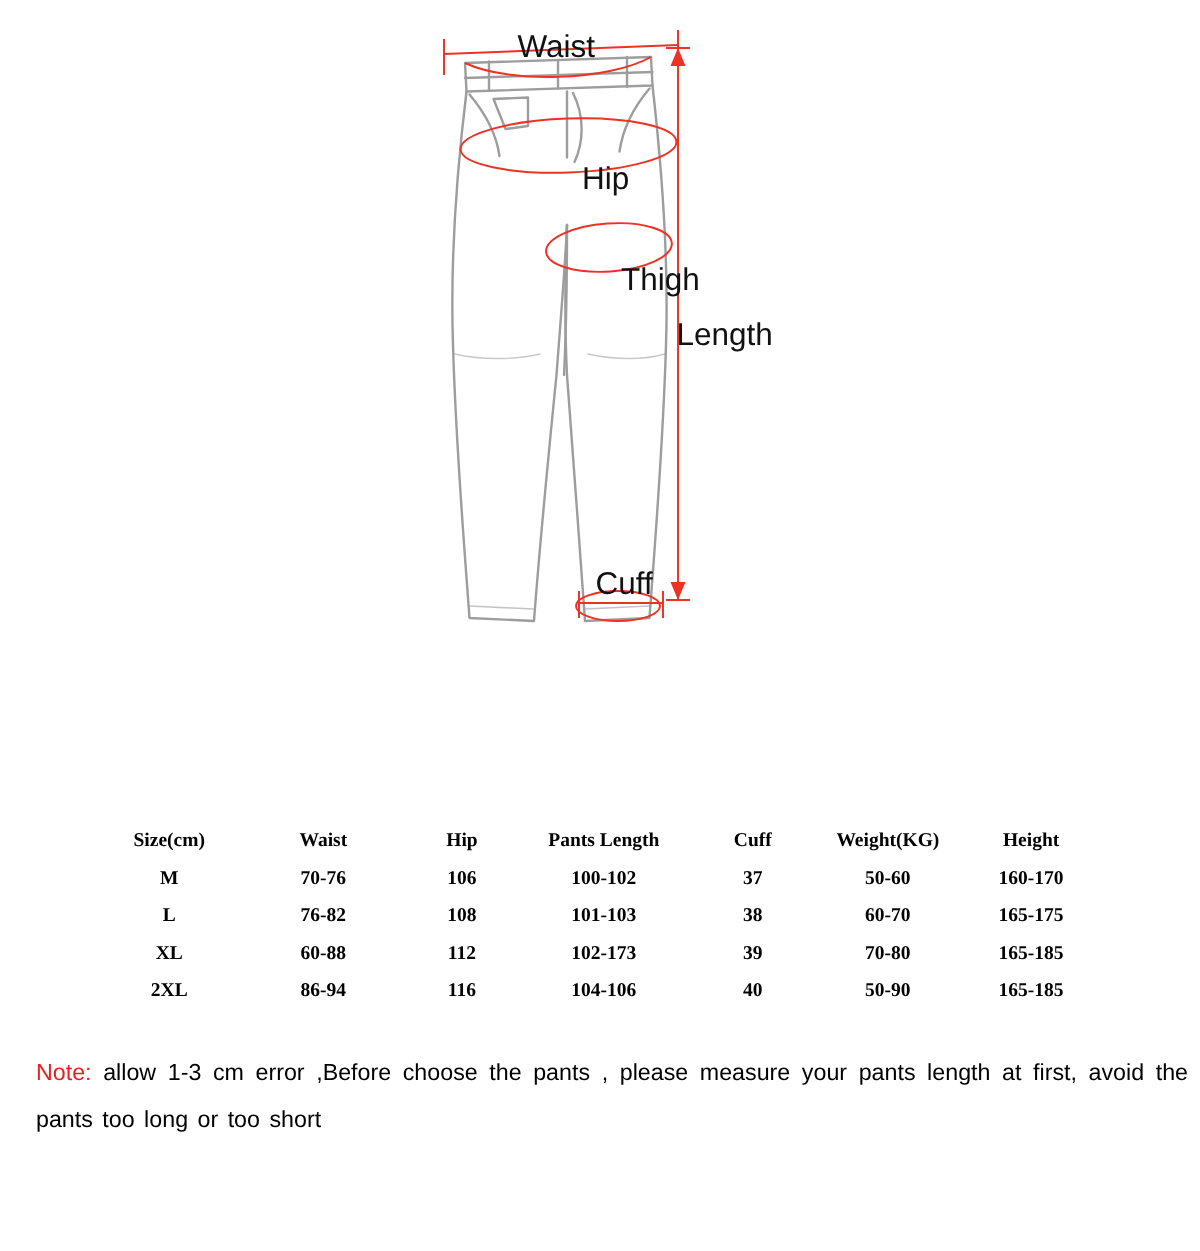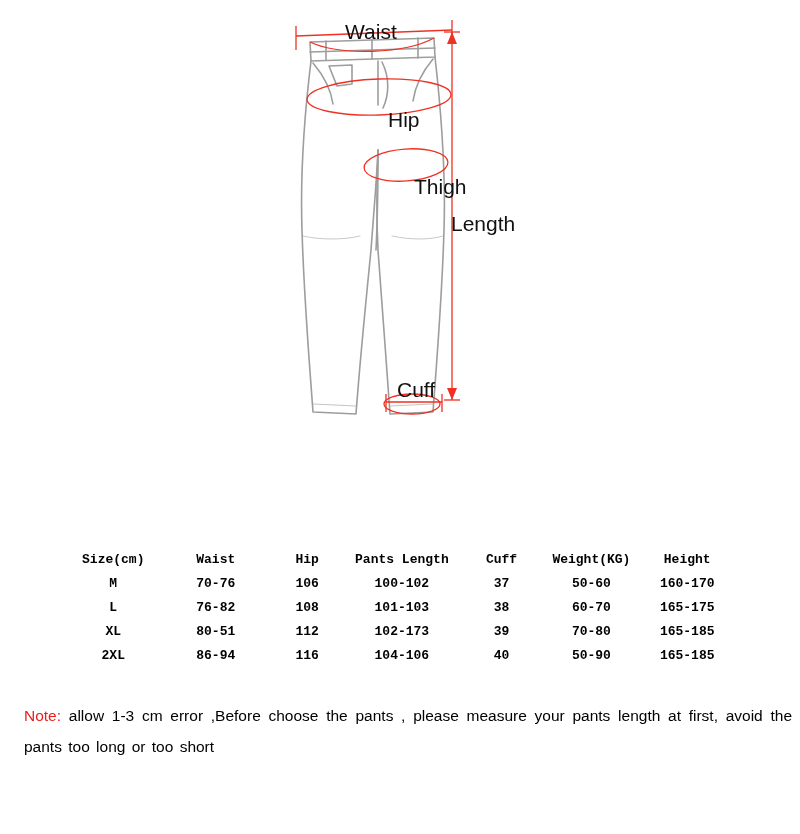--- a/index.html
+++ b/index.html
@@ -49,21 +49,21 @@
     top: 548px;
     left: 0;
     width: 800px;
   }
   table.size-table {
     width: 660px;
     margin: 0 auto;
     border-collapse: collapse;
     font-size: 13px;
     font-weight: bold;
-    font-family: Liberation Mono, monospace;
+    font-family: Liberation Serif, serif;
   }
   table.size-table th,
   table.size-table td {
     padding: 4px 0 5px 0;
     text-align: center;
     font-weight: bold;
     border: none;
     white-space: nowrap;
   }
   table.size-table th { font-size: 13px; }
@@ -206,21 +206,21 @@
           <td>L</td>
           <td>76-82</td>
           <td>108</td>
           <td>101-103</td>
           <td>38</td>
           <td>60-70</td>
           <td>165-175</td>
         </tr>
         <tr>
           <td>XL</td>
-          <td>80-51</td>
+          <td>60-88</td>
           <td>112</td>
           <td>102-173</td>
           <td>39</td>
           <td>70-80</td>
           <td>165-185</td>
         </tr>
         <tr>
           <td>2XL</td>
           <td>86-94</td>
           <td>116</td>

